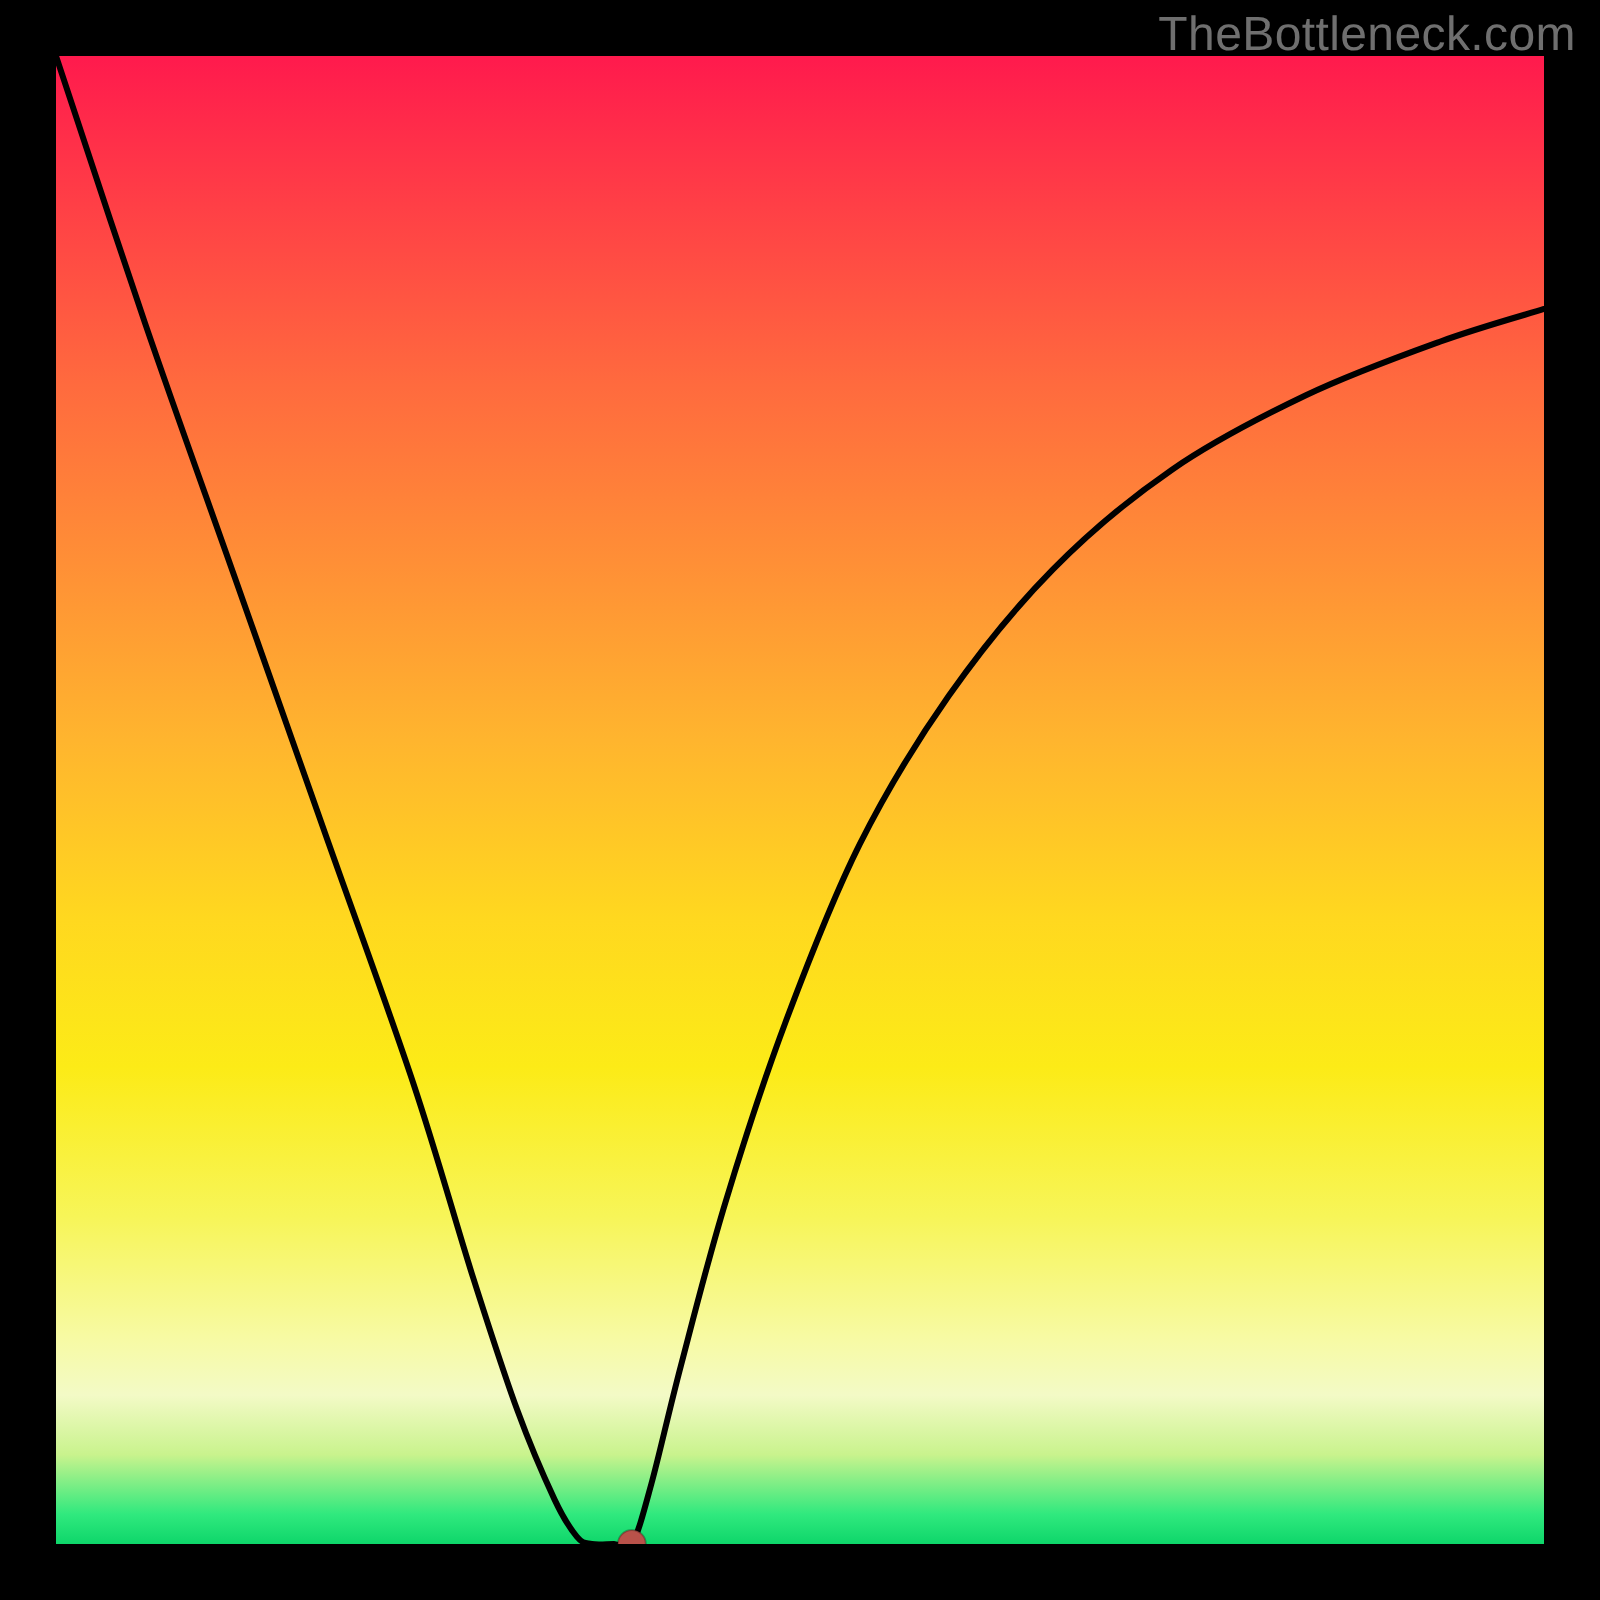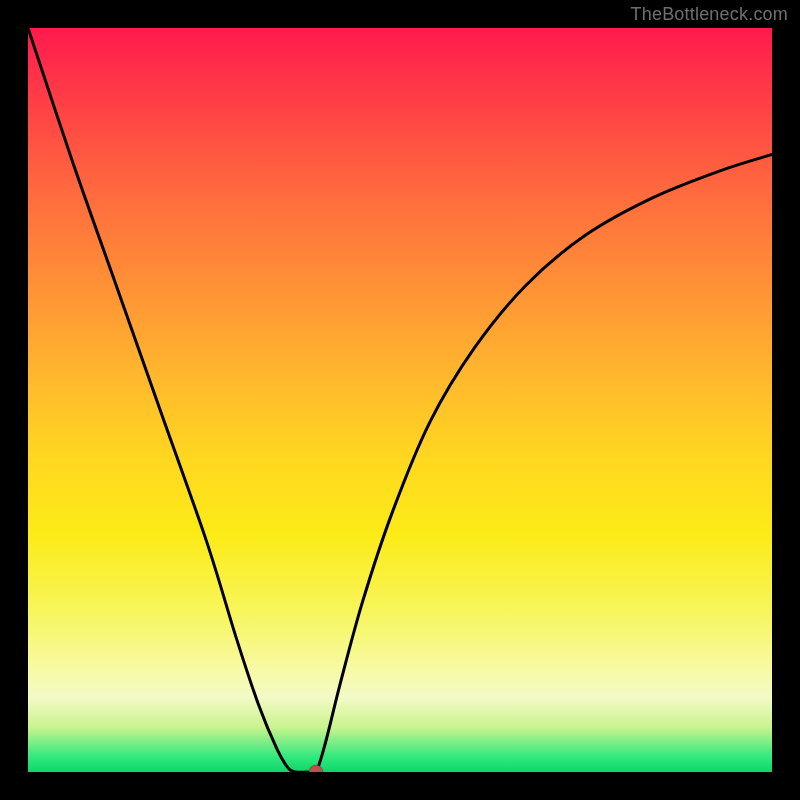--- a/index.html
+++ b/index.html
@@ -46,21 +46,21 @@
     left: 0;
     top: 0;
     width: 744px;
     height: 744px;
   }
   .credit {
     position: absolute;
     top: 4px;
     right: 12px;
     font-family: Arial, Helvetica, sans-serif;
-    font-size: 18px;
+    font-size: 24px;
     color: #6f6f6f;
     font-weight: 500;
     letter-spacing: 0.2px;
   }
 </style>
 </head>
 <body>
 
 <div class="frame">
   <div class="plot-area">

